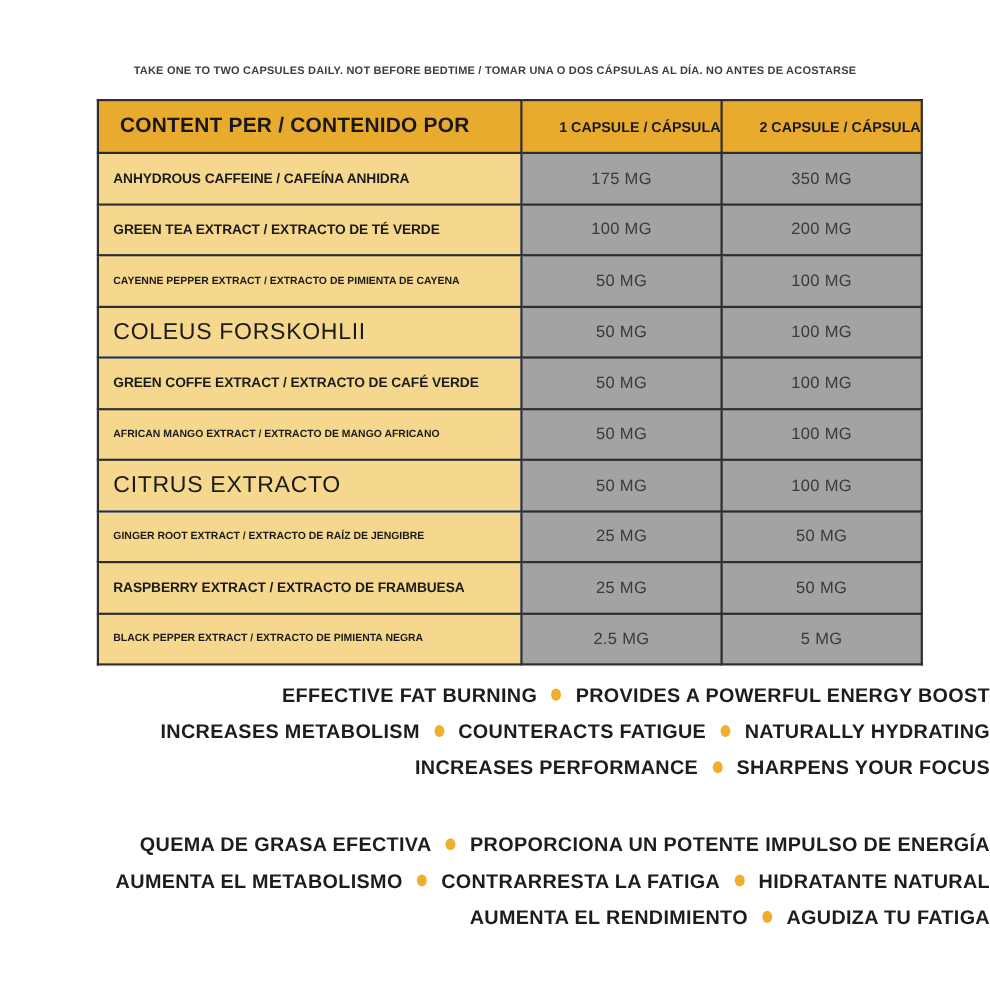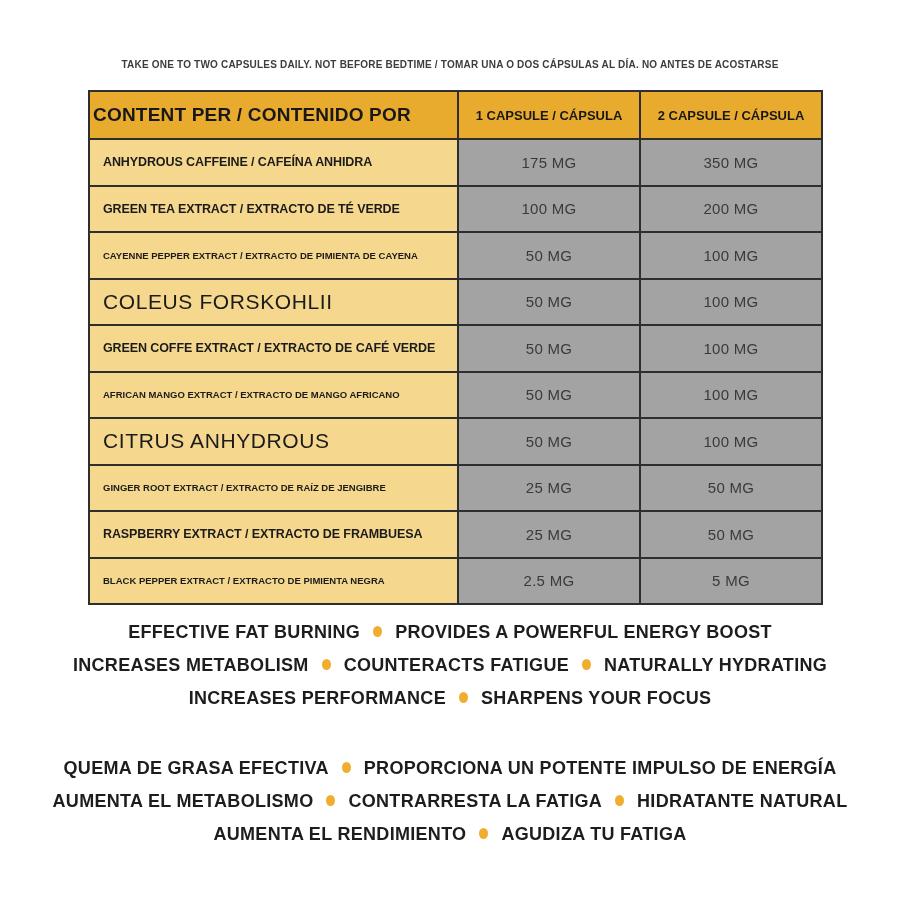--- a/index.html
+++ b/index.html
@@ -41,27 +41,27 @@
   th {
     background: #e9ab2e;
     color: #181818;
     height: 46px;
     padding: 0;
     vertical-align: middle;
   }
   th.col-content {
     width: 364px;
     text-align: left;
-    padding-left: 3px;
+    padding-left: 19px;
     font-size: 19px;
     letter-spacing: 0.2px;
   }
   th.col-cap {
     width: 180px;
-    text-align: center;
+    text-align: right;
     font-size: 13px;
   }
   td {
     height: 44.5px;
     padding: 0;
     vertical-align: middle;
   }
   td.ingredient {
     background: #f5d88d;
     color: #1b1b1b;
@@ -78,21 +78,21 @@
     background: #a3a3a3;
     text-align: center;
     font-size: 15px;
     color: #3a3a3a;
     letter-spacing: 0.3px;
   }
   .benefits {
     position: absolute;
     left: 0;
     width: 100%;
-    text-align: center;
+    text-align: right;
     color: #1d1d1f;
     font-weight: bold;
     font-size: 18px;
     letter-spacing: 0.3px;
   }
   .benefits-en { top: 616px; }
   .benefits-es { top: 752px; }
   .benefit-line {
     height: 33px;
     line-height: 33px;
@@ -150,21 +150,21 @@
           <td class="ingredient sz-normal">GREEN COFFE EXTRACT / EXTRACTO DE CAFÉ VERDE</td>
           <td class="value">50 MG</td>
           <td class="value">100 MG</td>
         </tr>
         <tr>
           <td class="ingredient sz-small">AFRICAN MANGO EXTRACT / EXTRACTO DE MANGO AFRICANO</td>
           <td class="value">50 MG</td>
           <td class="value">100 MG</td>
         </tr>
         <tr>
-          <td class="ingredient sz-large">CITRUS ANHYDROUS</td>
+          <td class="ingredient sz-large">CITRUS EXTRACTO</td>
           <td class="value">50 MG</td>
           <td class="value">100 MG</td>
         </tr>
         <tr>
           <td class="ingredient sz-small">GINGER ROOT EXTRACT / EXTRACTO DE RAÍZ DE JENGIBRE</td>
           <td class="value">25 MG</td>
           <td class="value">50 MG</td>
         </tr>
         <tr>
           <td class="ingredient sz-normal">RASPBERRY EXTRACT / EXTRACTO DE FRAMBUESA</td>

